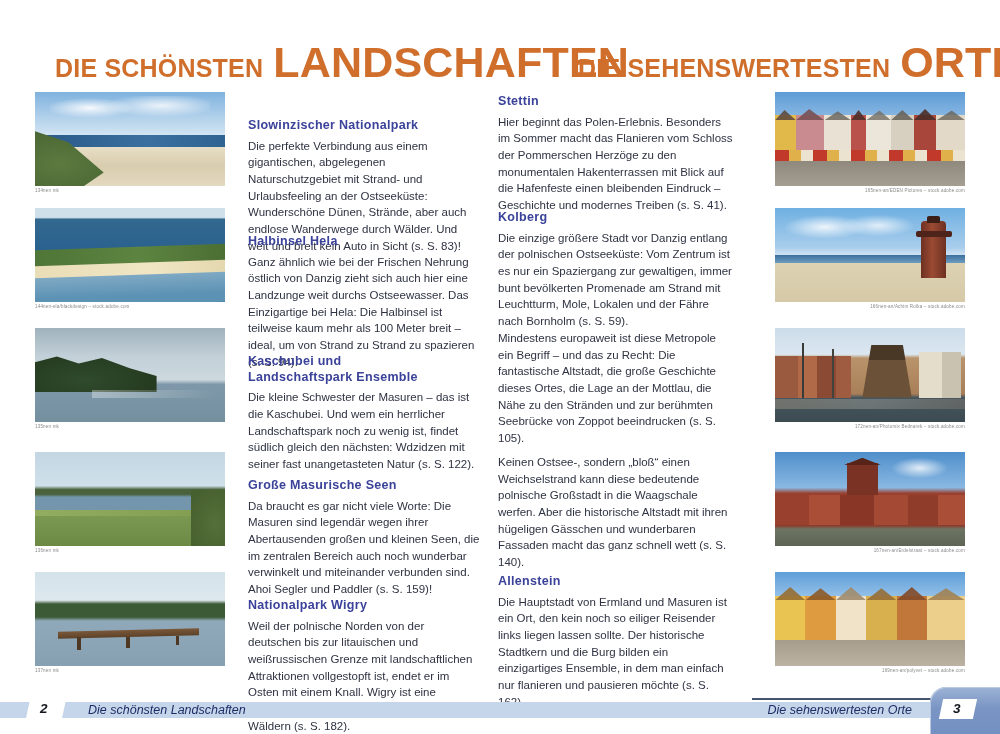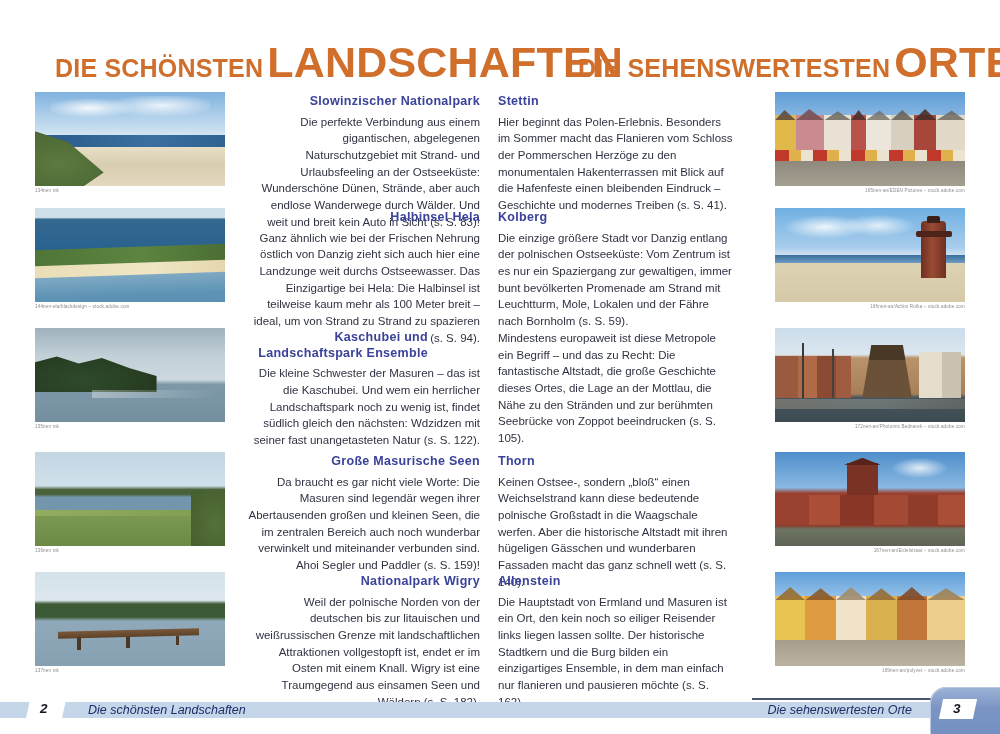--- a/index.html
+++ b/index.html
@@ -1,36 +1,36 @@
 <!DOCTYPE html>
 <html><head>
 <meta charset="utf-8">
 <style>
   html,body{margin:0;padding:0;background:#e8e8e8;}
   .page{position:relative;width:1000px;height:734px;background:#ffffff;overflow:hidden;
         font-family:"Liberation Sans",sans-serif;margin:0 auto;}
 
   
-  .page-title{position:absolute;display:flex;align-items:baseline;gap:4px;color:#d06e2b;white-space:nowrap;}
+  .page-title{position:absolute;display:flex;align-items:baseline;gap:10px;color:#d06e2b;white-space:nowrap;}
   .page-title .t-prefix{font-size:25px;font-weight:bold;letter-spacing:.2px;}
   .page-title .t-emph{font-size:43px;font-weight:bold;letter-spacing:.2px;}
   #title-left{left:55px;top:38px;}
   #title-right{left:578px;top:38px;}
 
   
   .row{position:absolute;left:0;width:1000px;height:116px;}
   .photo{position:absolute;top:0;width:190px;height:94px;overflow:hidden;background:#bcc8cf;}
   .photo > div{position:absolute;}
   .ph-left{left:35px;}
   .ph-right{left:775px;}
   .credit{position:absolute;top:96px;font-size:4.5px;color:#8a8a8a;letter-spacing:.2px;}
   .credit-left{left:35px;width:190px;text-align:left;}
   .credit-right{left:775px;width:190px;text-align:right;}
   .txt{position:absolute;top:2px;}
-  .txt-left{left:248px;width:232px;text-align:right;}
+  .txt-left{left:248px;width:232px;text-align:left;margin-top:24px;}
   .txt-right{left:498px;width:236px;text-align:left;}
   .heading{font-size:12.5px;font-weight:bold;color:#3a4299;letter-spacing:.3px;margin-bottom:4px;line-height:1.25;}
   .txt-left .hw-narrow{max-width:180px;}
   .body{font-size:11.5px;line-height:1.45;color:#2f3242;}
 
   
   .footer-bar{position:absolute;left:0;top:702px;width:1000px;height:16px;background:#c5d6ea;}
   .pgnum-box{position:absolute;top:699px;width:36px;height:20px;background:#ffffff;transform:skewX(-12deg);}
   .pgnum{position:absolute;top:701px;font-size:13.5px;font-weight:bold;font-style:italic;color:#16181f;}
   .footer-label{position:absolute;top:703px;font-size:12.5px;font-style:italic;color:#1d2d66;text-align:right;}
@@ -233,21 +233,20 @@
         <div class="white-house"></div>
       <div class="mast1"></div>
         <div class="mast2"></div>
         <div class="reflect"></div>
     </div>
     <div class="credit credit-right">172nen-an/Photomix Bednarek – stock.adobe.com</div>
   </div>
 
   <div class="row" style="top:452px">
     <div class="txt txt-right">
-      <div class="heading">Thorn</div>
       <div class="body">Keinen Ostsee-, sondern „bloß“ einen Weichselstrand kann diese bedeutende polnische Großstadt in die Waagschale werfen. Aber die historische Altstadt mit ihren hügeligen Gässchen und wunderbaren Fassaden macht das ganz schnell wett (s. S. 140).</div>
     </div>
     <div class="photo ph-right p9">
       <div class="cloud"></div>
         <div class="tower"></div>
         <div class="towercap"></div>
         <div class="facade"></div>
     </div>
     <div class="credit credit-right">167nen-an/Erdelstraat – stock.adobe.com</div>
   </div>

